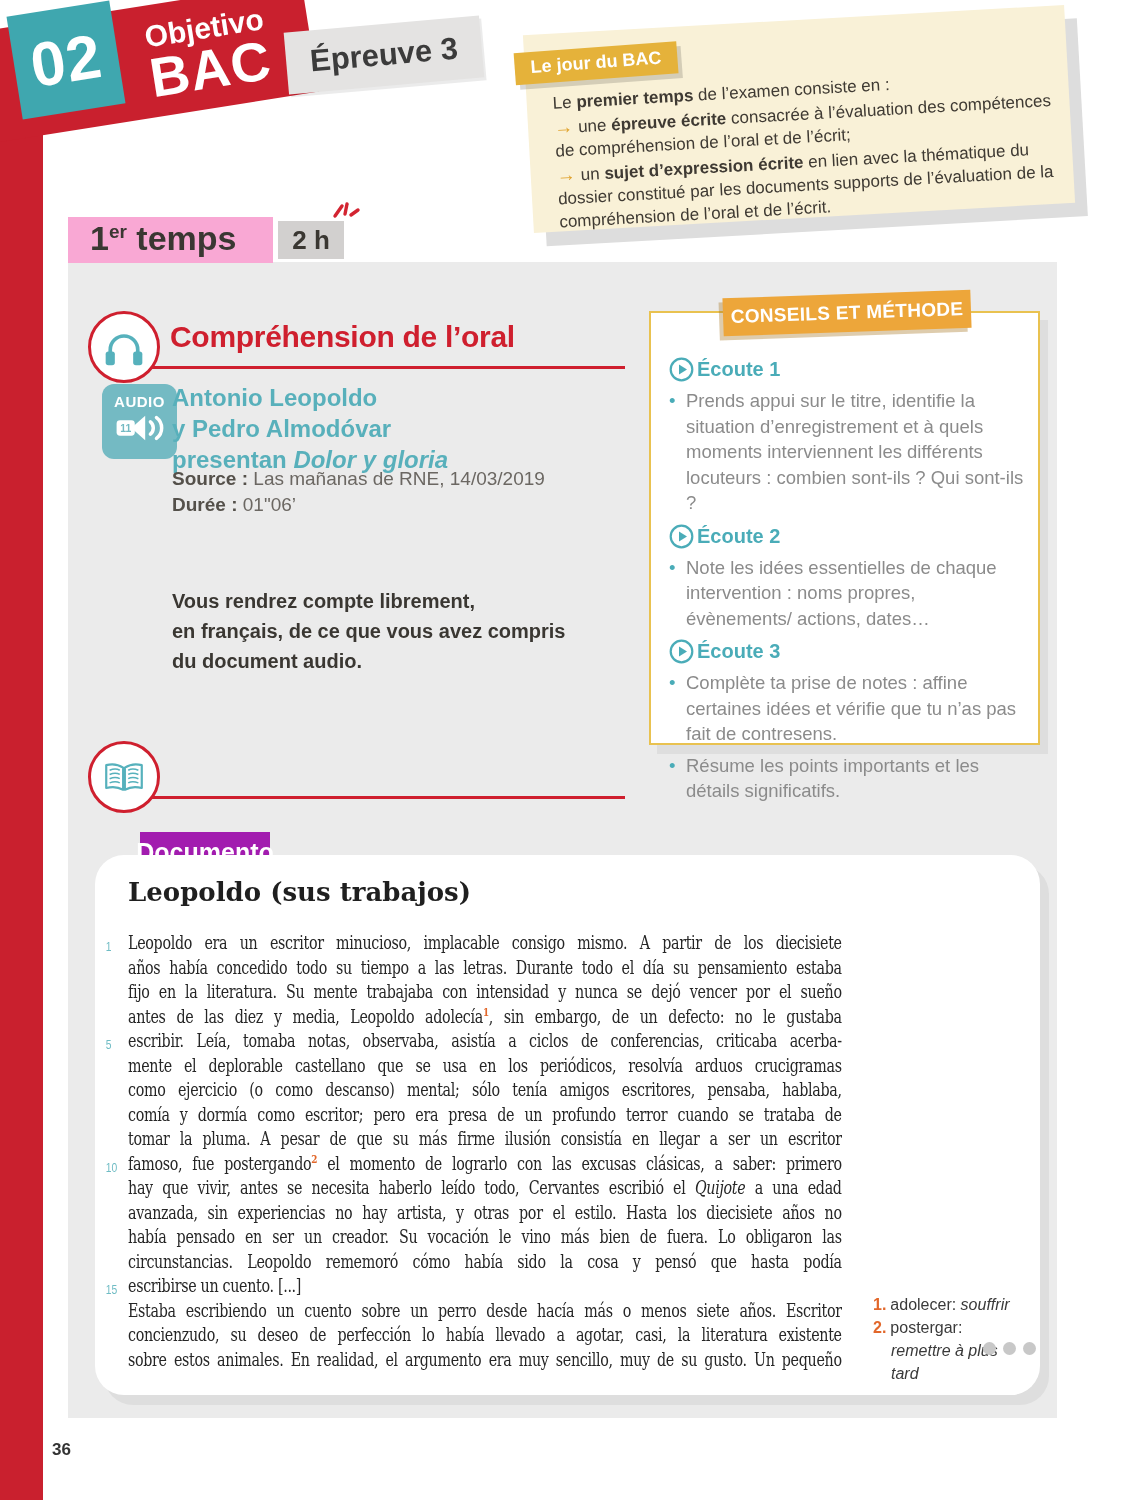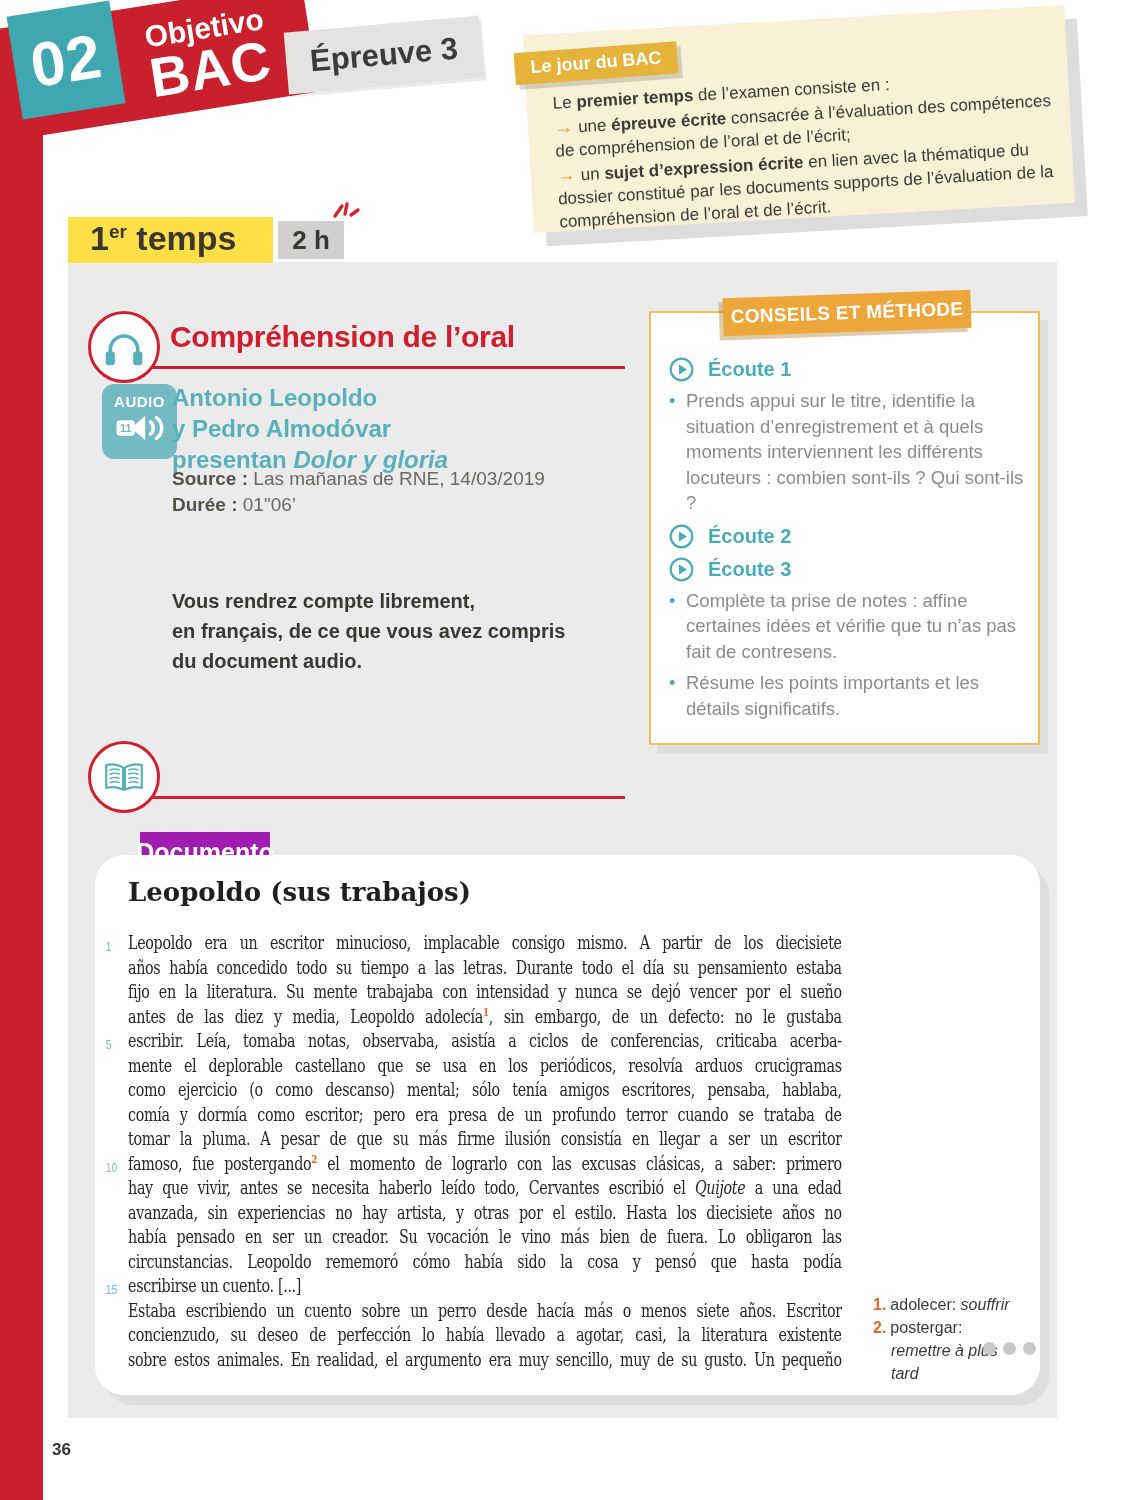--- a/index.html
+++ b/index.html
@@ -27,21 +27,21 @@
            padding:5px 16px 6px;box-shadow:4px 5px 0 rgba(0,0,0,0.15);transform:rotate(-1deg);}
   .bac-body{position:absolute;left:26px;top:58px;right:16px;color:#3f3a33;font-size:17px;line-height:23px;font-weight:500;}
   .note-item{margin-top:1px;}
   .note-arrow{color:#e0a32e;font-weight:800;font-size:19px;margin-right:5px;}
   .sg-b{font-weight:800;}
   .sg-i{font-style:italic;}
   sup.sg-sup{color:#e2672a;font-weight:700;font-size:0.62em;line-height:0;}
 
   
   .gray-panel{left:68px;top:262px;width:989px;height:1156px;background:#ebebeb;}
-  .temps-tab{left:68px;top:217px;width:205px;height:46px;background:#fde047;text-decoration:underline;}
+  .temps-tab{left:68px;top:217px;width:205px;height:46px;background:#f9a8d4;text-decoration:underline;}
   .temps-label{position:absolute;left:22px;top:2px;font-size:34px;font-weight:800;color:#3a3732;}
   .temps-label sup{font-size:19px;font-weight:800;vertical-align:super;}
   .duration-badge{left:278px;top:221px;width:66px;height:38px;background:#d2d0cf;display:flex;align-items:center;
                   justify-content:center;font-size:26px;font-weight:800;color:#3a3732;}
   .spark{left:329px;top:190px;}
 
   
   .sec-circle{width:72px;height:72px;border-radius:50%;background:#fff;border:3px solid #cf1f2e;
               display:flex;align-items:center;justify-content:center;box-sizing:border-box;}
   .sec-title{font-size:30px;font-weight:800;color:#cf1f2e;letter-spacing:-0.3px;}
@@ -55,21 +55,21 @@
   .meta-line b{color:#54504a;font-weight:700;}
   .oral-instruction{left:172px;top:586px;font-size:20px;font-weight:700;color:#3a3732;line-height:30px;}
 
   
   .conseils{left:649px;top:311px;width:391px;height:434px;background:#fff;border:2px solid #e9c250;
             box-sizing:border-box;box-shadow:8px 9px 0 #dedede;}
   .cm-banner{position:absolute;left:72px;top:-19px;width:248px;height:38px;background:#eda63a;transform:rotate(-2deg);
              color:#fff;font-size:19px;font-weight:800;display:flex;align-items:center;justify-content:center;
              letter-spacing:0.3px;box-shadow:-4px 4px 0 rgba(160,110,20,0.35);}
   .cm-content{position:absolute;left:18px;top:36px;right:14px;}
-  .cm-head{display:flex;align-items:center;gap:14px;color:#4aacb8;font-size:20px;font-weight:700;margin:8px 0 6px;}
+  .cm-head{display:flex;align-items:center;gap:3px;color:#4aacb8;font-size:20px;font-weight:700;margin:8px 0 6px;}
   .cm-bullets{margin:0 0 6px;padding:0;list-style:none;}
   .cm-bullets li{position:relative;padding-left:17px;font-size:18.5px;line-height:25.5px;color:#8b8b8b;margin-bottom:6px;}
   .cm-bullets li::before{content:"•";position:absolute;left:0;color:#4aacb8;}
 
   
   .doc-badge{left:140px;top:832px;width:130px;height:41px;background:#a21caf;color:#fff;font-size:25px;font-weight:800;
              display:flex;align-items:center;justify-content:center;}
   .doc-card{left:95px;top:855px;width:945px;height:540px;background:#fff;box-shadow:9px 10px 0 #dedede;border-radius:29px;}
   .doc-title{position:absolute;left:33px;top:22px;font-family:"DejaVu Serif",serif;font-size:26px;font-weight:700;color:#1f1f1f;}
   .doc-lines{position:absolute;left:33px;top:76px;width:900px;transform:scaleX(0.793);transform-origin:left top;}
@@ -182,20 +182,23 @@
           </ul>
         </div>
         <div class="cm-section">
           <div class="cm-head">
             <svg width="25" height="25" viewBox="0 0 25 25">
               <circle cx="12.5" cy="12.5" r="10.8" fill="none" stroke="#4aacb8" stroke-width="2.2"></circle>
               <polygon points="10,7.5 18,12.5 10,17.5" fill="#4aacb8"></polygon>
             </svg>
             <span>Écoute 2</span>
           </div>
+          <ul class="cm-bullets">
+            <li>Note les idées essentielles de chaque intervention : noms propres, évènements/ actions, dates…</li>
+          </ul>
         </div>
         <div class="cm-section">
           <div class="cm-head">
             <svg width="25" height="25" viewBox="0 0 25 25">
               <circle cx="12.5" cy="12.5" r="10.8" fill="none" stroke="#4aacb8" stroke-width="2.2"></circle>
               <polygon points="10,7.5 18,12.5 10,17.5" fill="#4aacb8"></polygon>
             </svg>
             <span>Écoute 3</span>
           </div>
           <ul class="cm-bullets">

